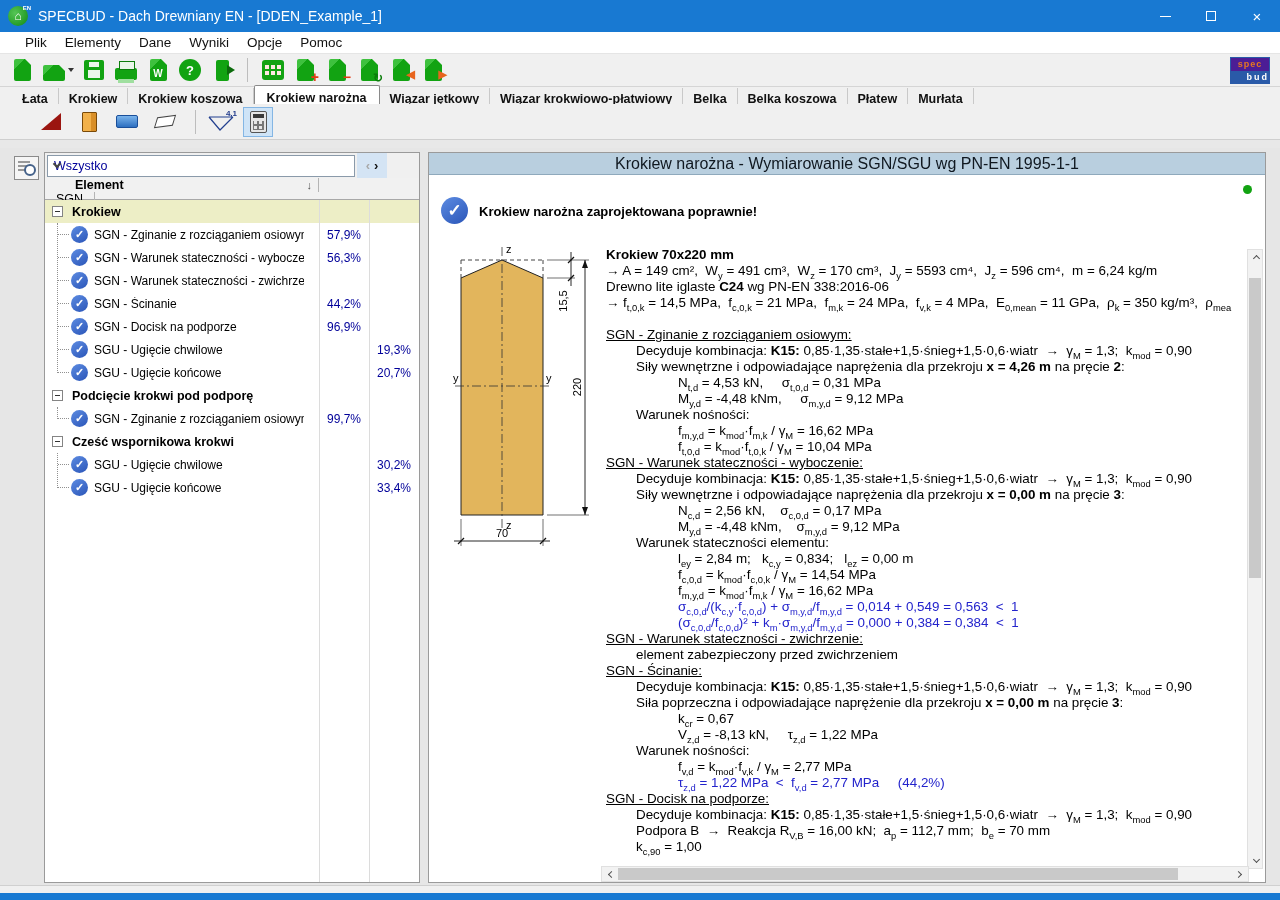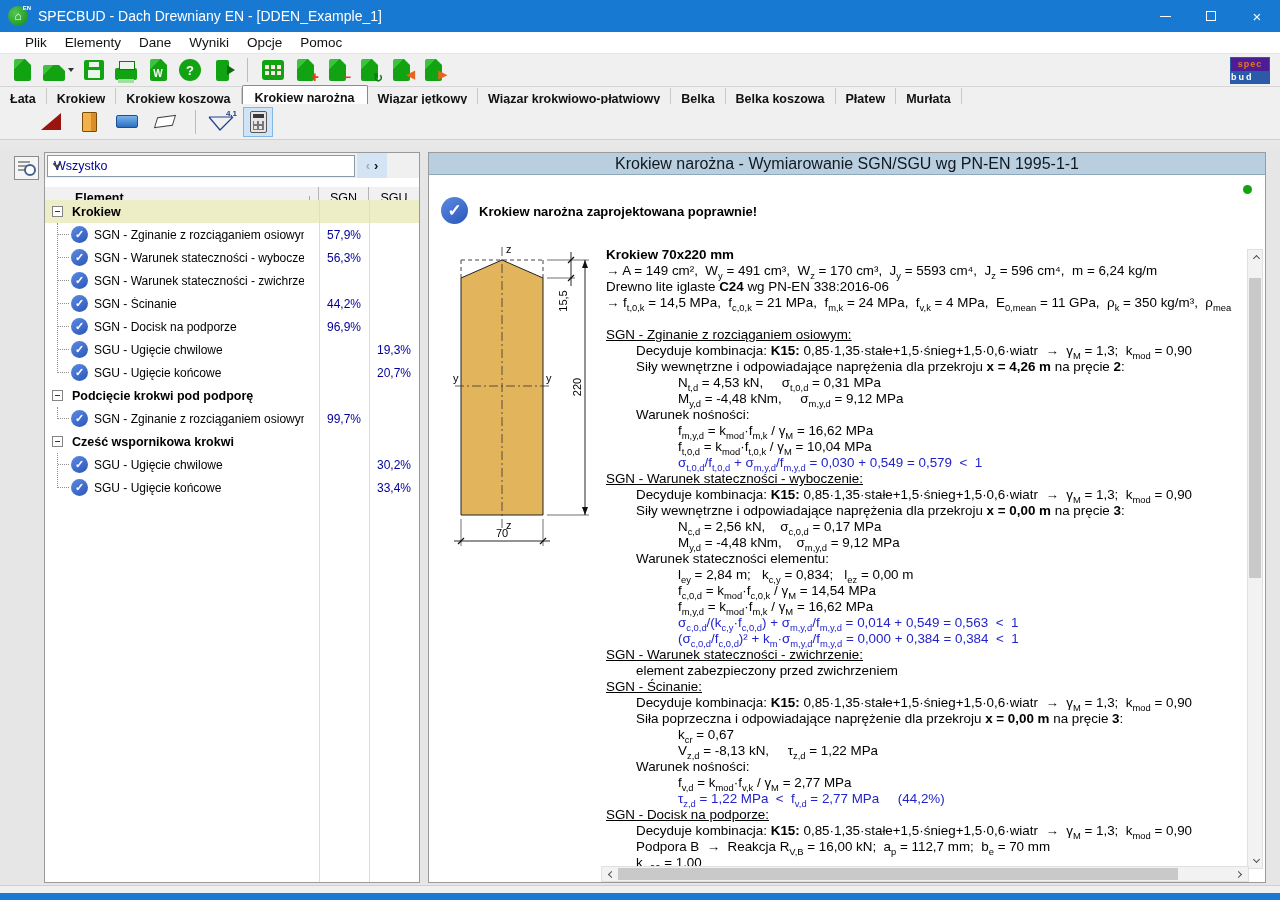--- a/index.html
+++ b/index.html
@@ -51,24 +51,24 @@
     grid-template-columns:repeat(3,4px); grid-template-rows:repeat(2,4px); gap:2px;
     align-content:center; justify-content:center; }
   .gridic i { background:#ffe9e2; display:block; }
   .ov { position:absolute; right:2px; bottom:0px; font-weight:bold; line-height:1; }
   .ov.red { color:#e33c16; font-size:14px; }
   .ov.grn { color:#0b7d0b; font-size:12px; }
   .ov.arr { color:#e8641e; font-size:11px; bottom:4px; }
   .sep { width:1px; height:24px; background:#bdbdbd; margin:0 9px; }
   .logo { position:absolute; right:10px; top:3px; width:40px; height:27px; border:1px solid #2a5aa8; }
   .logo .t { height:13px; background:#4c1d95; color:#e87820; font-size:9px; font-weight:bold; text-align:center; line-height:13px; letter-spacing:1px; }
-  .logo .b { height:12px; background:#2a5aa8; color:#fff; font-size:9px; font-weight:bold; text-align:left; line-height:12px; letter-spacing:2px; }
+  .logo .b { height:12px; background:#2a5aa8; color:#fff; font-size:9px; font-weight:bold; text-align:right; line-height:12px; letter-spacing:2px; }
   
   .tabbar { position:absolute; left:0; top:87px; width:1280px; height:25px; background:#f0f0f0;
-    border-bottom:1px solid #9c9c9c; display:flex; align-items:flex-end; padding-left:0; }
+    border-bottom:1px solid #9c9c9c; display:flex; align-items:flex-end; padding-left:12px; }
   .tab { font-size:12.5px; font-weight:bold; color:#111; padding:4px 10px 5px 10px;
     border-right:1px solid #c9c9c9; margin-bottom:0; position:relative; }
   .tab.active { background:#fff; border:1px solid #8a8a8a; border-bottom:none; padding:5px 12px 7px 12px;
     margin-bottom:-1px; border-radius:2px 2px 0 0; }
   
   .subbar { position:absolute; left:0; top:104px; width:1280px; height:36px; background:#f0f0f0;
     border-bottom:1px solid #cfcfcf; display:flex; align-items:center; padding-left:34px; }
   .sti { width:34px; height:32px; display:flex; align-items:center; justify-content:center; position:relative; margin-right:4px; }
   .tri { width:0; height:0; border-left:20px solid transparent; border-bottom:17px solid #9b1510; position:relative; }
   .woodblk { width:15px; height:20px; background:linear-gradient(90deg,#f2b14a 0 60%,#d98f28 60%); border:1.5px solid #7a4a08; border-radius:1px; }
@@ -94,22 +94,22 @@
   .filterrow { position:absolute; left:0; top:0; width:374px; height:25px; background:#f0f0f0; display:flex; align-items:center; }
   .dropdown { margin-left:2px; width:308px; height:22px; background:#fff; border:1px solid #8a9aaa;
     display:flex; align-items:center; font-size:12.5px; }
   .dropdown .val { padding-left:6px; flex:1; }
   .dd-btn { width:18px; height:20px; display:flex; align-items:center; justify-content:center; }
   .chev { display:inline-block; width:6px; height:6px; border-top:2px solid #444; border-right:2px solid #444; }
   .chev.down { transform:rotate(135deg); margin-top:-3px; }
   .navbox { margin-left:2px; width:30px; height:25px; background:#d4e4f4; display:flex; align-items:center; justify-content:center; gap:4px; }
   .navbox .pl { color:#a8a8a8; font-size:13px; font-weight:bold; }
   .navbox .pr { color:#111; font-size:13px; font-weight:bold; }
-  .theader { position:absolute; left:0; top:34px; width:374px; height:22px; background:#f1f1f1;
-    border-bottom:1px solid #a8a8a8; font-size:12.5px; display:flex; }
+  .theader { position:absolute; left:0; top:25px; width:374px; height:22px; background:#f1f1f1;
+    border-bottom:1px solid #a8a8a8; font-size:12.5px; display:flex;flex-direction:column; }
   .th { border-right:1px solid #b4b4b4; display:flex; align-items:center; }
   .th.el { width:274px; font-weight:bold; padding-left:30px; position:relative; }
   .th.el .sort { position:absolute; right:6px; font-weight:normal; color:#555; font-size:11px; }
   .th.c1 { width:50px; justify-content:center; }
   .th.c2 { width:50px; justify-content:center; border-right:none; }
   .tree { position:absolute; left:0; top:47px; width:374px; bottom:0; overflow:hidden; }
   .colguide { position:absolute; top:0; bottom:0; width:0; border-left:1px solid #dcdcdc; pointer-events:none; z-index:3; }
   .cg1 { left:274px; } .cg2 { left:324px; }
   .trow { height:23px; display:flex; align-items:center; position:relative; font-size:12px; }
   .trow.group { font-weight:bold; font-size:12.5px; }
@@ -467,21 +467,20 @@
       <div class="ln"></div>
 
       <div class="ln h">SGN - Zginanie z rozciąganiem osiowym:</div>
       <div class="ln i1">Decyduje kombinacja: <b>K15:</b> 0,85·1,35·stałe+1,5·śnieg+1,5·0,6·wiatr &nbsp;→&nbsp; γ<sub>M</sub> = 1,3; &nbsp;k<sub>mod</sub> = 0,90</div>
       <div class="ln i1">Siły wewnętrzne i odpowiadające naprężenia dla przekroju <b>x = 4,26 m</b> na pręcie <b>2</b>:</div>
       <div class="ln i2">N<sub>t,d</sub> = 4,53 kN, &nbsp;&nbsp;&nbsp;&nbsp;σ<sub>t,0,d</sub> = 0,31 MPa</div>
       <div class="ln i2">M<sub>y,d</sub> = -4,48 kNm, &nbsp;&nbsp;&nbsp;&nbsp;σ<sub>m,y,d</sub> = 9,12 MPa</div>
       <div class="ln i1">Warunek nośności:</div>
       <div class="ln i2">f<sub>m,y,d</sub> = k<sub>mod</sub>·f<sub>m,k</sub> / γ<sub>M</sub> = 16,62 MPa</div>
       <div class="ln i2">f<sub>t,0,d</sub> = k<sub>mod</sub>·f<sub>t,0,k</sub> / γ<sub>M</sub> = 10,04 MPa</div>
-      <div class="ln i2 b">σ<sub>t,0,d</sub>/f<sub>t,0,d</sub> + σ<sub>m,y,d</sub>/f<sub>m,y,d</sub> = 0,030 + 0,549 = 0,579 &nbsp;&lt;&nbsp; 1</div>
 
       <div class="ln h">SGN - Warunek stateczności - wyboczenie:</div>
       <div class="ln i1">Decyduje kombinacja: <b>K15:</b> 0,85·1,35·stałe+1,5·śnieg+1,5·0,6·wiatr &nbsp;→&nbsp; γ<sub>M</sub> = 1,3; &nbsp;k<sub>mod</sub> = 0,90</div>
       <div class="ln i1">Siły wewnętrzne i odpowiadające naprężenia dla przekroju <b>x = 0,00 m</b> na pręcie <b>3</b>:</div>
       <div class="ln i2">N<sub>c,d</sub> = 2,56 kN, &nbsp;&nbsp;&nbsp;σ<sub>c,0,d</sub> = 0,17 MPa</div>
       <div class="ln i2">M<sub>y,d</sub> = -4,48 kNm, &nbsp;&nbsp;&nbsp;σ<sub>m,y,d</sub> = 9,12 MPa</div>
       <div class="ln i1">Warunek stateczności elementu:</div>
       <div class="ln i2">l<sub>ey</sub> = 2,84 m; &nbsp;&nbsp;k<sub>c,y</sub> = 0,834; &nbsp;&nbsp;l<sub>ez</sub> = 0,00 m</div>
       <div class="ln i2">f<sub>c,0,d</sub> = k<sub>mod</sub>·f<sub>c,0,k</sub> / γ<sub>M</sub> = 14,54 MPa</div>
       <div class="ln i2">f<sub>m,y,d</sub> = k<sub>mod</sub>·f<sub>m,k</sub> / γ<sub>M</sub> = 16,62 MPa</div>

